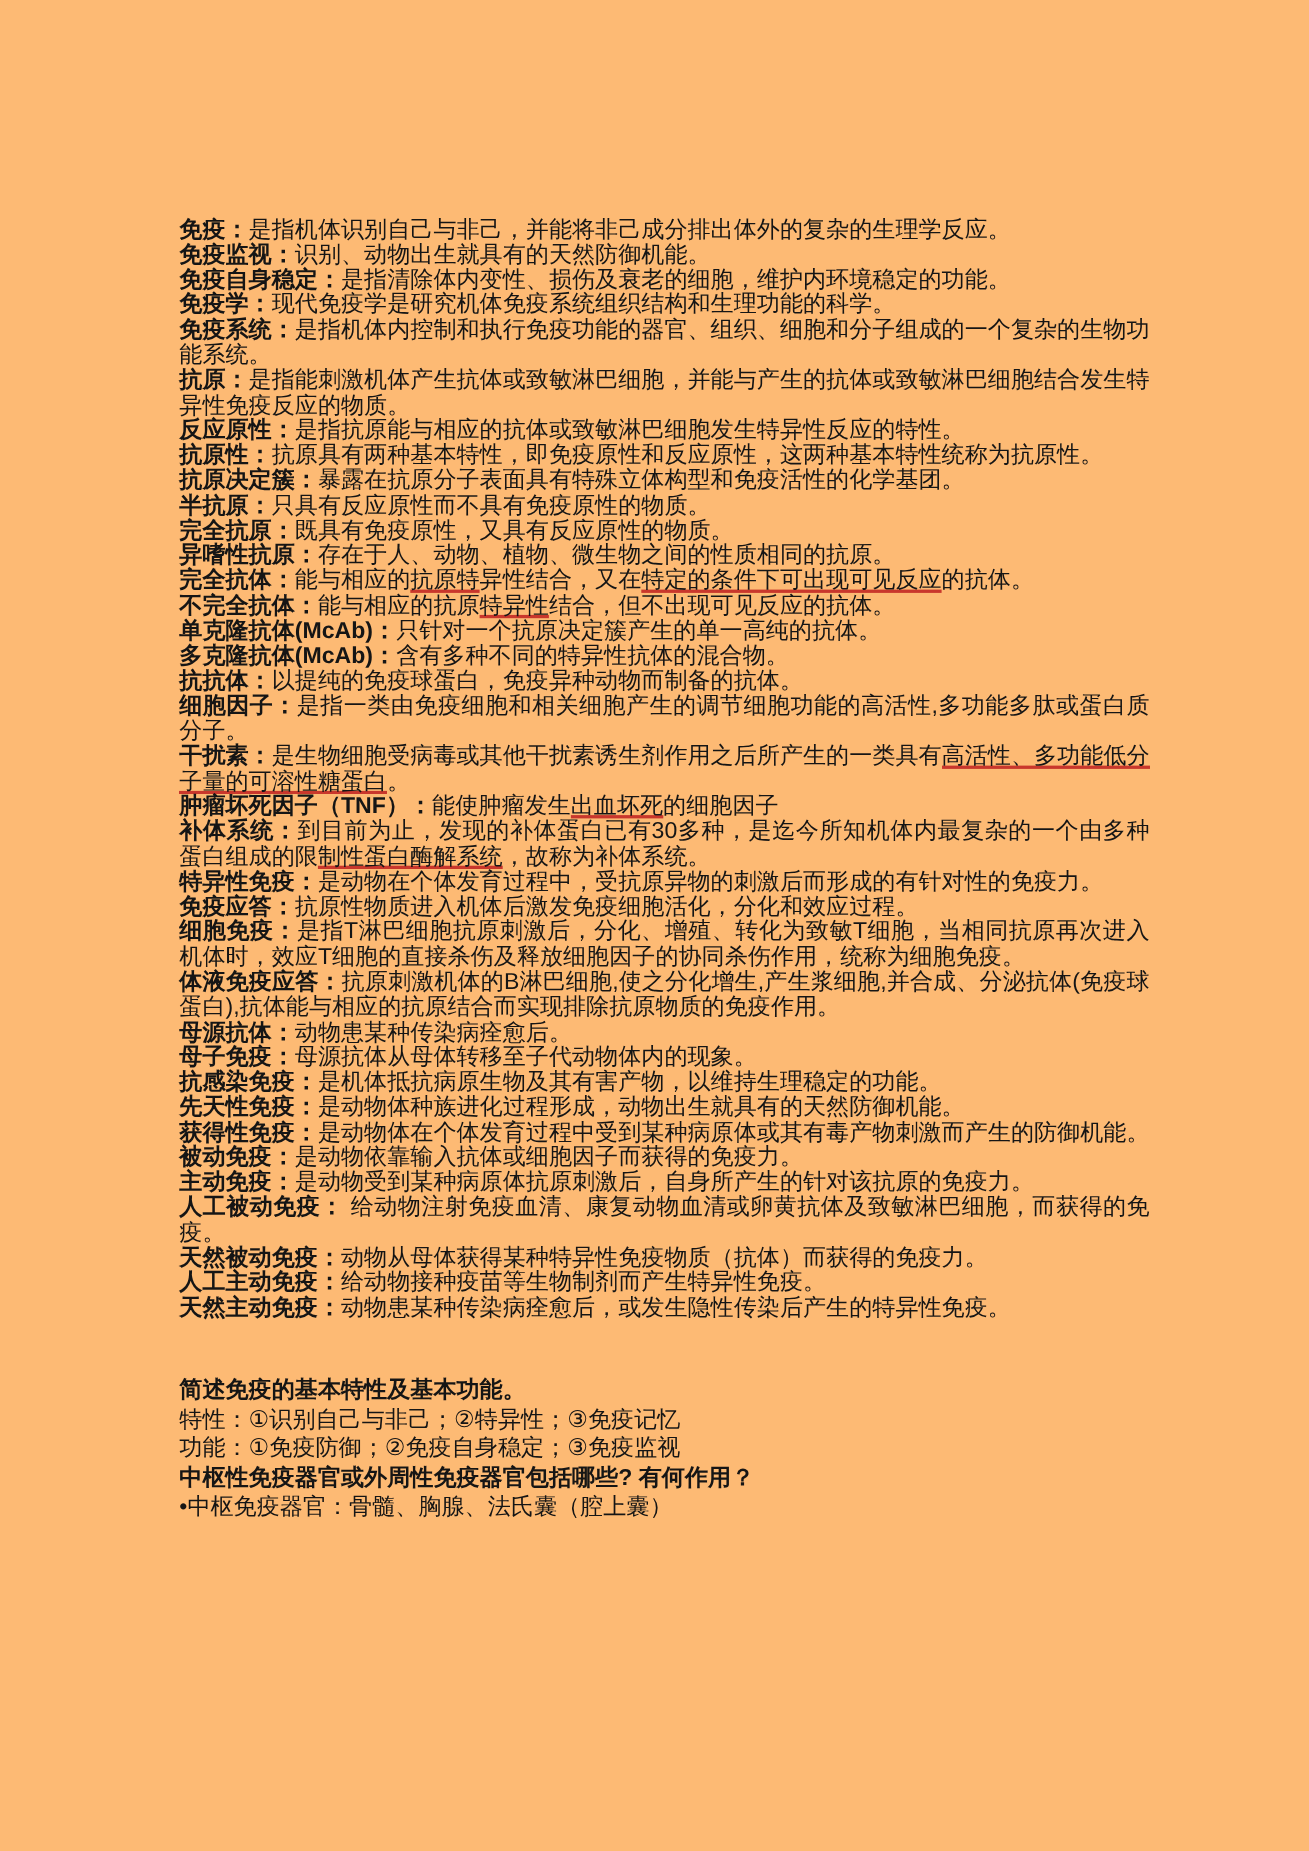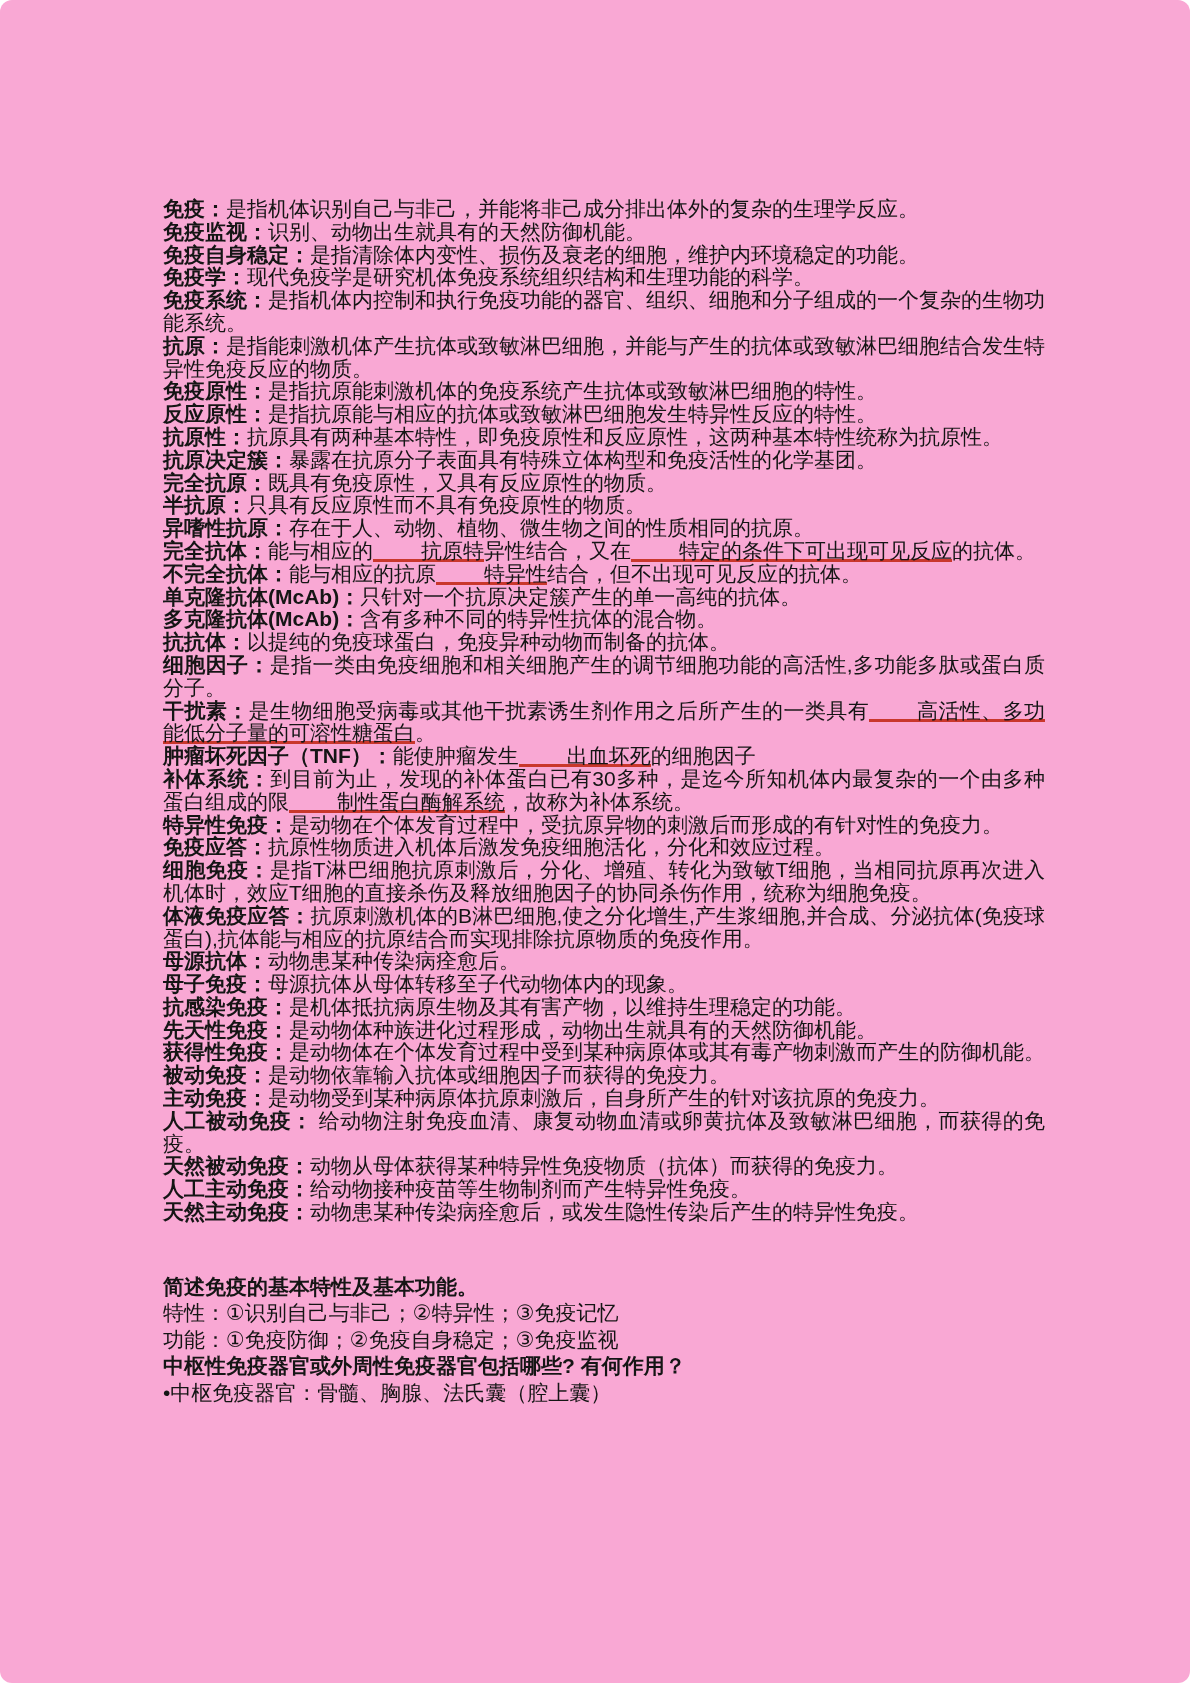--- a/index.html
+++ b/index.html
@@ -11,66 +11,63 @@
     width: 1190px;
     height: 1683px;
     position: relative;
     font-family: "Liberation Sans", "DejaVu Sans", sans-serif;
     color: #151515;
     overflow: hidden;
   }
   .page {
     position: absolute;
     inset: 0;
-    background: #f9a8d4;
-    border-radius: 12px;
+    background: #fdba74;
   }
   .content {
     position: absolute;
     left: 163px;
     top: 198px;
     width: 882px;
     font-size: 21px;
     line-height: 22.8px;
     text-align: justify;
   }
   p.def { margin: 0; }
   b.term { font-weight: 700; }
   .redline {
     background-image: linear-gradient(var(--underline-color, #c9372c), var(--underline-color, #c9372c));
     background-size: 100% 3px;
     background-position: 0 100%;
     background-repeat: no-repeat;
-    padding-left: 48px;
   }
   .qa {
     margin-top: 50px;
     line-height: 26.5px;
   }
   .qa p { margin: 0; }
   .qa p.bold { font-weight: 700; }
 </style>
 </head>
 <body style="color: rgb(21, 21, 21); background: rgb(255, 255, 255);">
 
 <div class="page">
   <div class="content">
     <div id="definitions-list">
         <p class="def"><b class="term">免疫：</b><span>是指机体识别自己与非己，并能将非己成分排出体外的复杂的生理学反应。</span></p>
         <p class="def"><b class="term">免疫监视：</b><span>识别、动物出生就具有的天然防御机能。</span></p>
         <p class="def"><b class="term">免疫自身稳定：</b><span>是指清除体内变性、损伤及衰老的细胞，维护内环境稳定的功能。</span></p>
         <p class="def"><b class="term">免疫学：</b><span>现代免疫学是研究机体免疫系统组织结构和生理功能的科学。</span></p>
         <p class="def"><b class="term">免疫系统：</b><span>是指机体内控制和执行免疫功能的器官、组织、细胞和分子组成的一个复杂的生物功能系统。</span></p>
         <p class="def"><b class="term">抗原：</b><span>是指能刺激机体产生抗体或致敏淋巴细胞，并能与产生的抗体或致敏淋巴细胞结合发生特异性免疫反应的物质。</span></p>
-        <p class="def"><b class="term">免疫原性：</b><span>是指抗原能刺激机体的免疫系统产生抗体或致敏淋巴细胞的特性。</span></p>
         <p class="def"><b class="term">反应原性：</b><span>是指抗原能与相应的抗体或致敏淋巴细胞发生特异性反应的特性。</span></p>
         <p class="def"><b class="term">抗原性：</b><span>抗原具有两种基本特性，即免疫原性和反应原性，这两种基本特性统称为抗原性。</span></p>
         <p class="def"><b class="term">抗原决定簇：</b><span>暴露在抗原分子表面具有特殊立体构型和免疫活性的化学基团。</span></p>
+        <p class="def"><b class="term">半抗原：</b><span>只具有反应原性而不具有免疫原性的物质。</span></p>
         <p class="def"><b class="term">完全抗原：</b><span>既具有免疫原性，又具有反应原性的物质。</span></p>
-        <p class="def"><b class="term">半抗原：</b><span>只具有反应原性而不具有免疫原性的物质。</span></p>
         <p class="def"><b class="term">异嗜性抗原：</b><span>存在于人、动物、植物、微生物之间的性质相同的抗原。</span></p>
         <p class="def"><b class="term">完全抗体：</b><span>能与相应的</span><span class="redline">抗原特</span><span>异性结合，又在</span><span class="redline">特定的条件下可出现可见反应</span><span>的抗体。</span></p>
         <p class="def"><b class="term">不完全抗体：</b><span>能与相应的抗原</span><span class="redline">特异性</span><span>结合，但不出现可见反应的抗体。</span></p>
         <p class="def"><b class="term">单克隆抗体(McAb)：</b><span>只针对一个抗原决定簇产生的单一高纯的抗体。</span></p>
         <p class="def"><b class="term">多克隆抗体(McAb)：</b><span>含有多种不同的特异性抗体的混合物。</span></p>
         <p class="def"><b class="term">抗抗体：</b><span>以提纯的免疫球蛋白，免疫异种动物而制备的抗体。</span></p>
         <p class="def"><b class="term">细胞因子：</b><span>是指一类由免疫细胞和相关细胞产生的调节细胞功能的高活性,多功能多肽或蛋白质分子。</span></p>
         <p class="def"><b class="term">干扰素：</b><span>是生物细胞受病毒或其他干扰素诱生剂作用之后所产生的一类具有</span><span class="redline">高活性、多功能低分子量的可溶性糖蛋白</span><span>。</span></p>
         <p class="def"><b class="term">肿瘤坏死因子（TNF）：</b><span>能使肿瘤发生</span><span class="redline">出血坏死</span><span>的细胞因子</span></p>
         <p class="def"><b class="term">补体系统：</b><span>到目前为止，发现的补体蛋白已有30多种，是迄今所知机体内最复杂的一个由多种蛋白组成的限</span><span class="redline">制性蛋白酶解系统</span><span>，故称为补体系统。</span></p>

